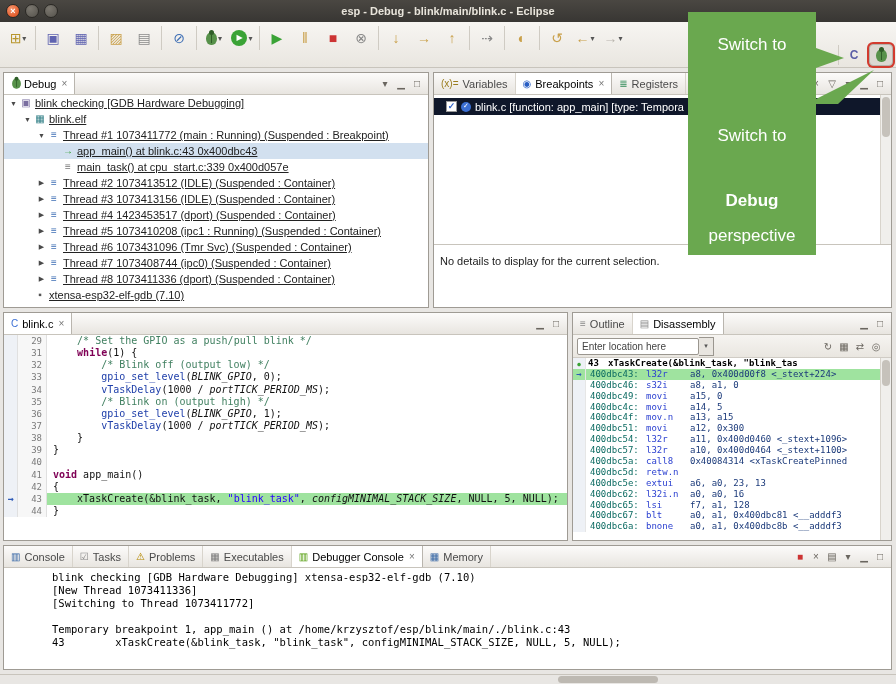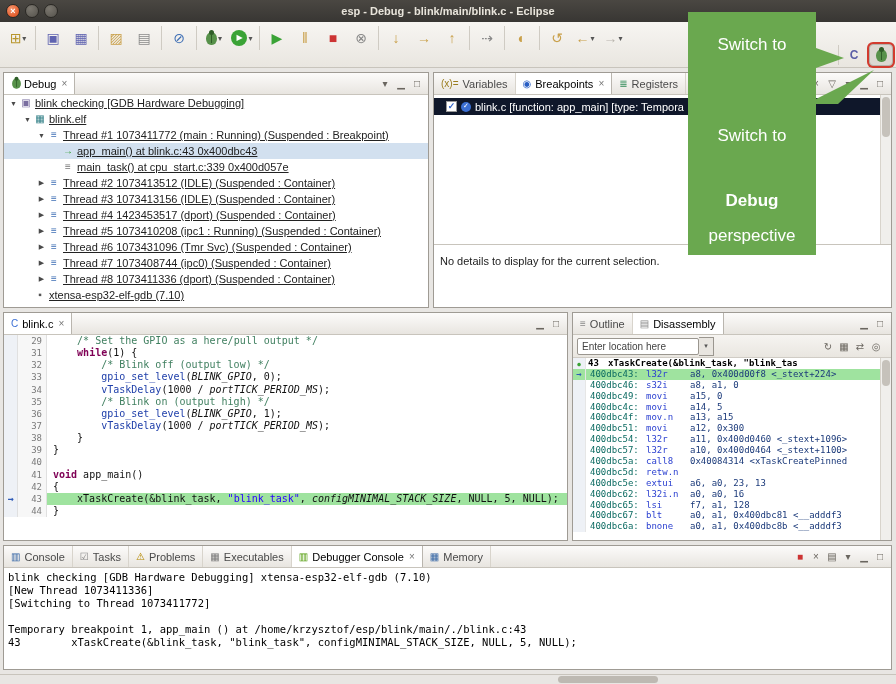--- a/index.html
+++ b/index.html
@@ -94,21 +94,21 @@
   .dm{width:12px;flex:none;text-align:center;background:#eef1f6;border-right:1px solid #e6e6e6;}
   .drow.cur .dm{background:#9fe39f;}
   .ip2{color:#2f5bb7;font-weight:bold;font-size:9px;}
   .dot{color:#3aa336;font-size:6px;}
   .dno{width:20px;flex:none;font-weight:bold;color:#000;padding-left:2px;}
   .dsrc{font-weight:bold;color:#000;}
   .daddr{width:56px;flex:none;color:#0c6b62;padding-left:4px;}
   .dmn{width:44px;flex:none;color:#2a3fd0;}
   .dops{color:#1b3a7a;}
   
-  .klines{padding:3px 4px;font-family:"DejaVu Sans Mono",monospace;}
+  .klines{padding:3px 4px;font-family:"DejaVu Sans Mono",monospace;margin-left:44px;}
   .kline{height:13px;line-height:13px;font-size:10.5px;white-space:pre;color:#000;}
   
   .statusbar{position:absolute;left:0;right:0;top:674px;height:10px;background:#e8e6e3;border-top:1px solid #c8c4bc;}
   .hthumb{position:absolute;left:558px;top:676px;width:100px;height:7px;background:#bdb9b2;border-radius:4px;}
   
   .callout{position:absolute;width:128px;background:#6aa84f;color:#fff;text-align:center;
            padding:9px 6px;box-sizing:border-box;z-index:60;}
   .co-line{font-size:17px;line-height:21px;margin-top:13px;}
   .co-strong{font-size:17px;font-weight:bold;line-height:23px;margin-top:43px;}
   .tails{position:absolute;left:0;top:0;z-index:59;pointer-events:none;}
@@ -351,21 +351,21 @@
             <span class="tlab">blink.c</span>
             <span class="tx">×</span>
           </span>
         </span>
       <span class="hics">
         <span class="ic" data-glyph="▁"></span>
         <span class="ic" data-glyph="□"></span>
       </span>
     </div>
     <div class="pbody code" id="editor-code">
-        <div class="cline"><span class="cm"></span><span class="cn">29</span><span class="cc2"><span class="sg-p">    </span><span class="sg-c">/* Set the GPIO as a here/pull output */</span></span></div>
+        <div class="cline"><span class="cm"></span><span class="cn">29</span><span class="cc2"><span class="sg-p">    </span><span class="sg-c">/* Set the GPIO as a push/pull blink */</span></span></div>
         <div class="cline"><span class="cm"></span><span class="cn">31</span><span class="cc2"><span class="sg-p">    </span><span class="sg-k">while</span><span class="sg-p">(1) {</span></span></div>
         <div class="cline"><span class="cm"></span><span class="cn">32</span><span class="cc2"><span class="sg-p">        </span><span class="sg-c">/* Blink off (output low) */</span></span></div>
         <div class="cline"><span class="cm"></span><span class="cn">33</span><span class="cc2"><span class="sg-p">        </span><span class="sg-f">gpio_set_level</span><span class="sg-p">(</span><span class="sg-m">BLINK_GPIO</span><span class="sg-p">, 0);</span></span></div>
         <div class="cline"><span class="cm"></span><span class="cn">34</span><span class="cc2"><span class="sg-p">        </span><span class="sg-f">vTaskDelay</span><span class="sg-p">(1000 / </span><span class="sg-m">portTICK_PERIOD_MS</span><span class="sg-p">);</span></span></div>
         <div class="cline"><span class="cm"></span><span class="cn">35</span><span class="cc2"><span class="sg-p">        </span><span class="sg-c">/* Blink on (output high) */</span></span></div>
         <div class="cline"><span class="cm"></span><span class="cn">36</span><span class="cc2"><span class="sg-p">        </span><span class="sg-f">gpio_set_level</span><span class="sg-p">(</span><span class="sg-m">BLINK_GPIO</span><span class="sg-p">, 1);</span></span></div>
         <div class="cline"><span class="cm"></span><span class="cn">37</span><span class="cc2"><span class="sg-p">        </span><span class="sg-f">vTaskDelay</span><span class="sg-p">(1000 / </span><span class="sg-m">portTICK_PERIOD_MS</span><span class="sg-p">);</span></span></div>
         <div class="cline"><span class="cm"></span><span class="cn">38</span><span class="cc2"><span class="sg-p">    }</span></span></div>
         <div class="cline"><span class="cm"></span><span class="cn">39</span><span class="cc2"><span class="sg-p">}</span></span></div>
         <div class="cline"><span class="cm"></span><span class="cn">40</span><span class="cc2"></span></div>

